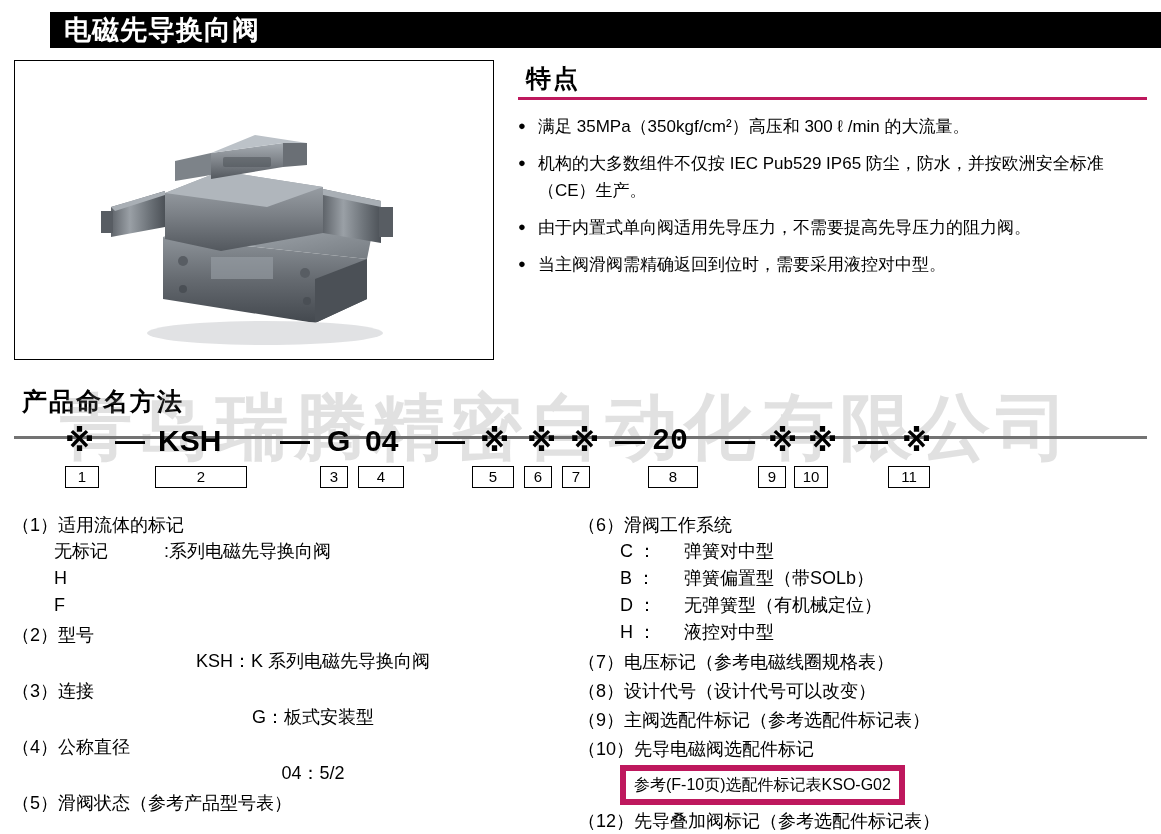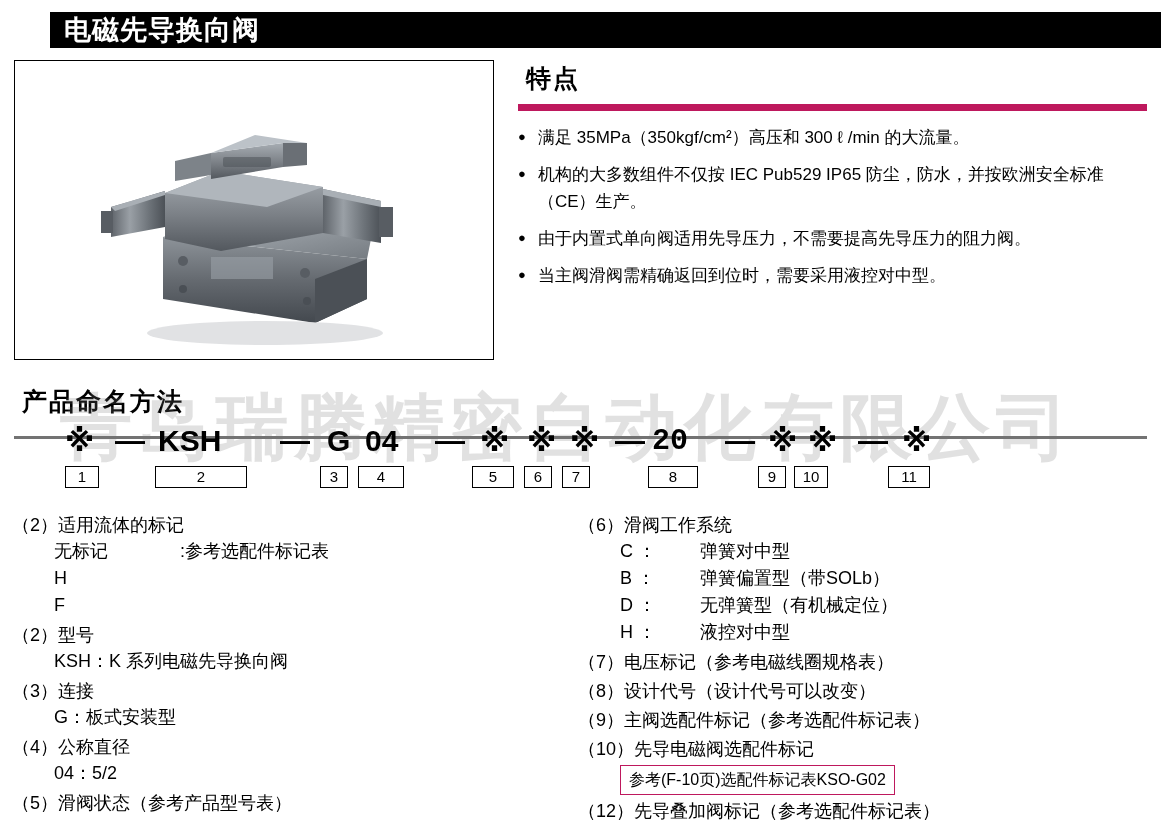--- a/index.html
+++ b/index.html
@@ -57,22 +57,22 @@
   }
 
   
   .features {
     position: absolute;
     left: 518px;
     top: 62px;
     width: 629px;
   }
   .features-head {
-    border-bottom: 7px solid #be185d;
-    padding-bottom: 9px;
+    border-bottom: 3px solid #be185d;
+    padding-bottom: 2px;
   }
   .features-head .ft {
     font-size: 25px;
     font-weight: bold;
     padding-left: 8px;
     letter-spacing: 2px;
   }
   .feature-list {
     margin-top: 14px;
   }
@@ -171,38 +171,38 @@
     line-height: 1.45;
   }
   .lg-head {
     white-space: nowrap;
   }
   .lg-sub {
     display: flex;
     line-height: 1.5;
     margin-left: 42px;
     white-space: nowrap;
-    gap: 16px;
   }
   .lg-sub .k {
     width: 110px;
     flex: 0 0 auto;
   }
   .lg-sub .v {
     flex: 1 1 auto;
   }
   .lg-sub-wide .k { width: 64px; }
   .lg-plain {
     margin-left: 42px;
     line-height: 1.5;
     white-space: nowrap;
+    text-align: center;
   }
   .ref-box {
     display: inline-block;
-    border: 1px solid #be185d;
+    border: 6px solid #be185d;
     padding: 2px 8px;
     font-size: 16px;
     margin-left: 42px;
     margin-top: 3px;
     background: #fff;
   }
 </style>
 </head>
 <body>
 
@@ -328,24 +328,24 @@
     <div class="num-box" style="left: 562px; width: 26px;">7</div>
     <div class="num-box" style="left: 648px; width: 48px;">8</div>
     <div class="num-box" style="left: 758px; width: 26px;">9</div>
     <div class="num-box" style="left: 794px; width: 32px; text-align: center;">10</div>
     <div class="num-box" style="left: 888px; width: 40px;">11</div>
   </div>
 
 <div class="legend-left">
 
   <div class="lg-item">
-    <div class="lg-head">（2）适用流体的标记</div>
+    <div class="lg-head">（1）适用流体的标记</div>
     <div class="lg-sub">
       <span class="k">无标记</span>
-      <span class="v">:参考选配件标记表</span>
+      <span class="v">:系列电磁先导换向阀</span>
     </div>
     <div class="lg-sub">
       <span class="k">H</span>
     </div>
     <div class="lg-sub">
       <span class="k">F</span>
     </div>
   </div>
 
   <div class="lg-item">

